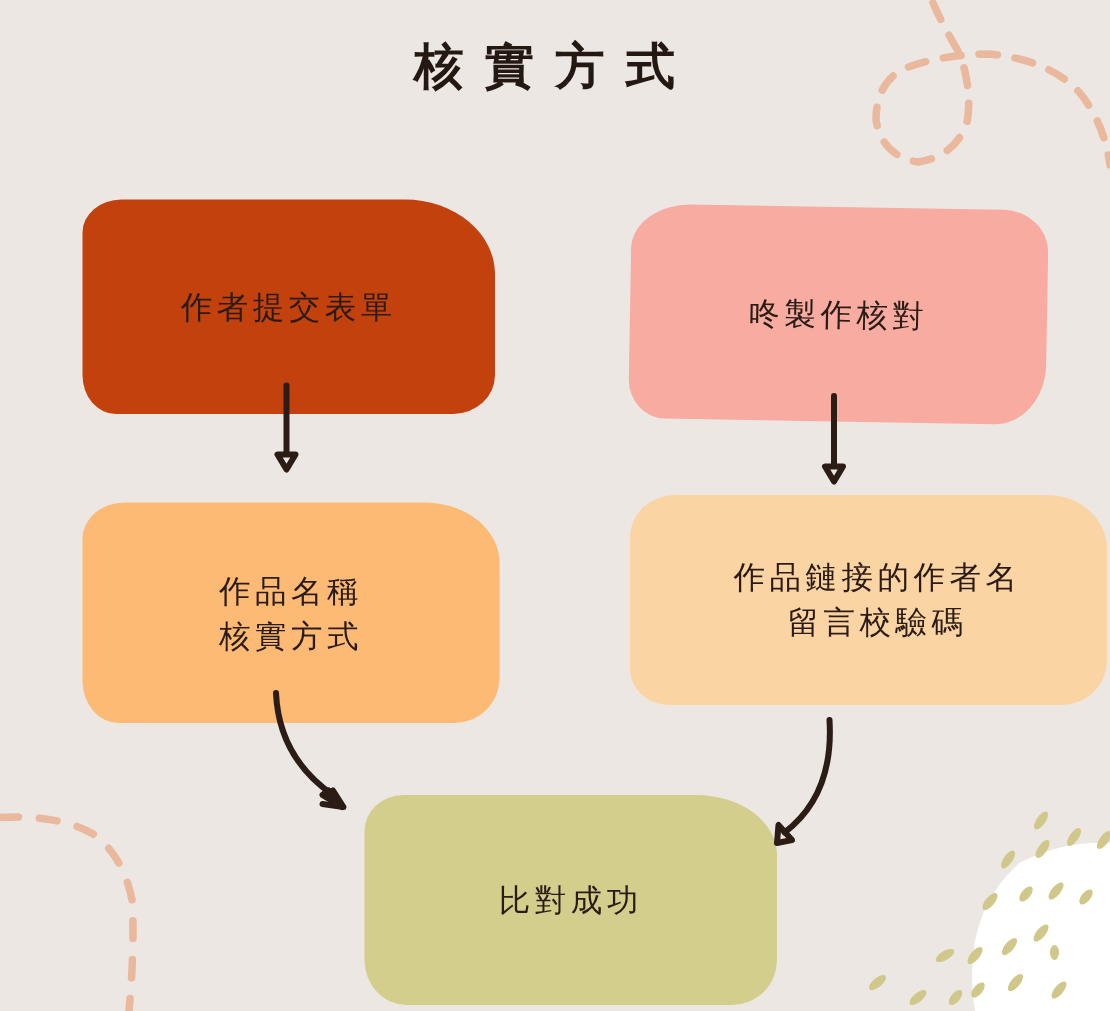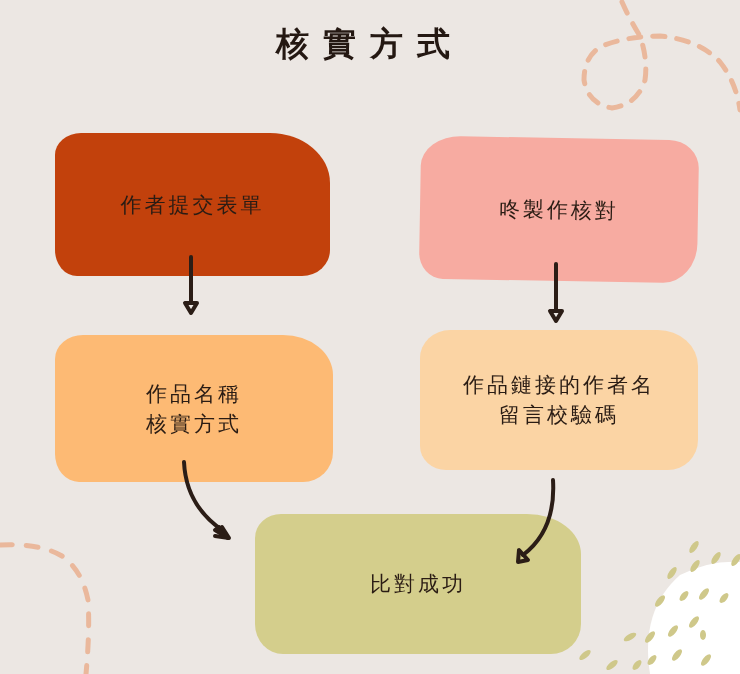--- a/index.html
+++ b/index.html
@@ -21,24 +21,24 @@
     text-align:center; font-size:21px; line-height:30px; letter-spacing:3px;
     color:#2a1c14;
   }
   .box .line { display:block; }
   #box-a { left:55px; top:133px; width:275px; height:143px; background:#c2410c;
            border-radius:26px 60px 28px 22px / 22px 50px 26px 26px; }
   #box-b { left:420px; top:138px; width:278px; height:143px; background:#f7aba1;
            border-radius:40px 30px 34px 24px / 30px 28px 40px 26px; transform:rotate(1deg); }
   #box-c { left:55px; top:323px; width:278px; height:147px; background:#fdba74;
            border-radius:28px 50px 30px 24px / 24px 40px 30px 28px;margin-top:12px; }
-  #box-d { left:420px; top:330px; width:278px; height:140px; background:#fbd4a4;
-           border-radius:30px 40px 30px 26px / 28px 36px 30px 24px; }
-  #box-e { left:243px; top:514px; width:326px; height:140px; background:#d4ce8c;
-           border-radius:26px 54px 30px 28px / 24px 40px 30px 30px;margin-left:12px; }
+  #box-d { left:420px; top:330px; width:306px; height:140px; background:#fbd4a4;
+           border-radius:30px 40px 30px 26px / 28px 36px 30px 24px;padding-left:12px; }
+  #box-e { left:243px; top:530px; width:275px; height:140px; background:#d4ce8c;
+           border-radius:26px 54px 30px 28px / 24px 40px 30px 30px; }
   svg.deco { position:absolute; left:0; top:0; }
 </style>
 </head>
 <body>
 
 <svg class="deco" width="740" height="674">
 
   <g fill="none" stroke="#eab89c" stroke-width="5" stroke-linecap="round" stroke-dasharray="12 12">
     <path d="M622 2 Q630 20 640 36 Q648 60 645 80 Q638 104 612 108 Q588 104 584 80 Q584 56 602 46 Q628 36 660 36 Q700 40 720 62 Q736 82 740 110"></path>
   </g>

